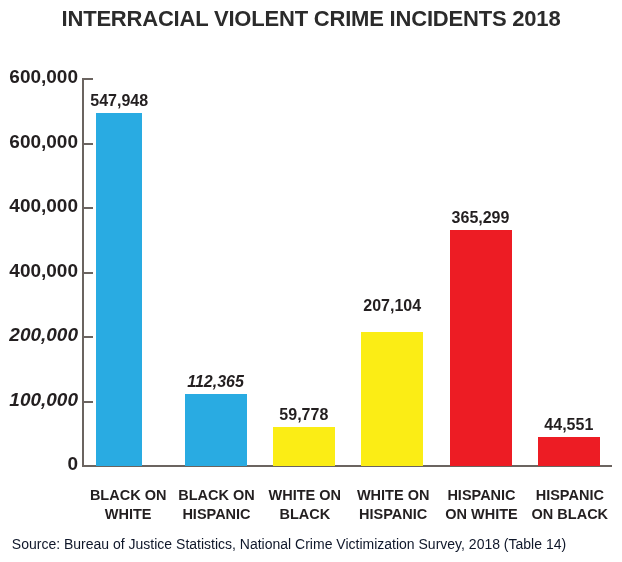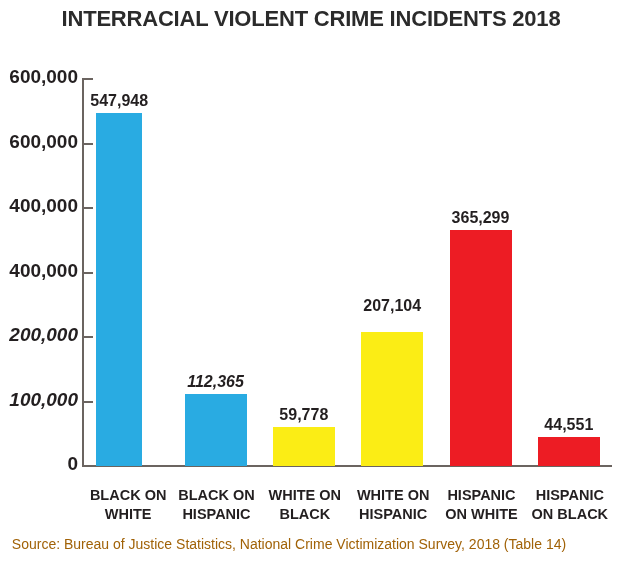--- a/index.html
+++ b/index.html
@@ -137,21 +137,21 @@
   .cat-label span { display: block; white-space: nowrap; }
 
   
   .source-note {
     position: absolute;
     left: 0;
     top: 536px;
     width: 578px;
     text-align: center;
     font-size: 14px;
-    color: #a16207;
+    color: #0f172a;
     font-family: "Liberation Sans", sans-serif;
     white-space: nowrap;
   }
 </style>
 </head>
 <body>
 
 <div id="chart-root">
 
   <div class="chart-title">INTERRACIAL VIOLENT CRIME INCIDENTS 2018</div>

